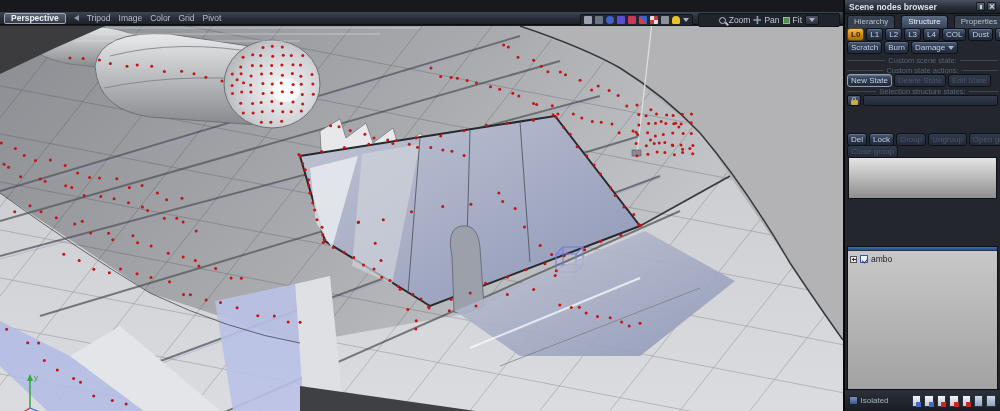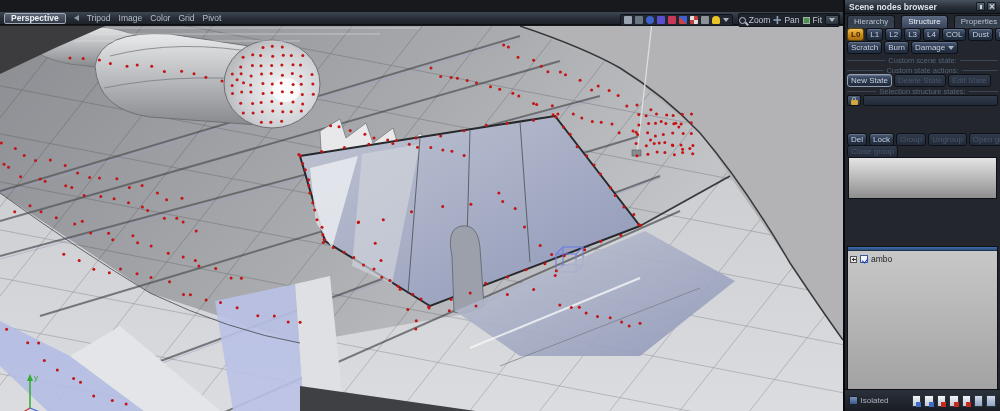--- a/index.html
+++ b/index.html
@@ -14,21 +14,21 @@
   .vp-view-btn { height:11px; display:flex; align-items:center; padding:0 6px;
     background:linear-gradient(#5a6472,#343c47); border:1px solid #9aa6b4; border-radius:2px;
     color:#eef2f7; font-size:8.5px; font-weight:bold; }
   .tri-left { width:0; height:0; border-top:3px solid transparent; border-bottom:3px solid transparent; border-right:5px solid #8d99a6; }
   .tri-down { width:0; height:0; border-left:3px solid transparent; border-right:3px solid transparent; border-top:4px solid #aab4c0; }
   .vp-menu-item { color:#b6bfca; font-size:8.5px; }
   .vp-right { position:absolute; right:3px; top:1px; display:flex; align-items:center; gap:5px; }
   .icon-tray { display:flex; align-items:center; gap:3px; background:#23272f; border:1px solid #11151b;
     border-radius:2px; padding:1px 3px; }
   .mini-icon { width:8px; height:8px; border-radius:1px; }
-  .nav-group { display:flex; align-items:center; gap:3px; background:#1f242c; border:1px solid #11151b; border-radius:2px; padding:1px 0; }
+  .nav-group { display:flex; align-items:center; gap:3px; background:#1f242c; border:1px solid #11151b; border-radius:2px; padding:1px 20px; }
   .nav-label { color:#c0c9d4; font-size:8.5px; }
   .zoom-glyph { width:7px; height:7px; border:1.5px solid #b8c2ce; border-radius:50%; position:relative; }
   .zoom-glyph::after { content:""; position:absolute; left:5px; top:5px; width:4px; height:1.5px; background:#b8c2ce; transform:rotate(45deg); }
   .pan-glyph { width:8px; height:8px; background:#8fa0b4; clip-path:polygon(40% 0,60% 0,60% 40%,100% 40%,100% 60%,60% 60%,60% 100%,40% 100%,40% 60%,0 60%,0 40%,40% 40%); }
   .fit-glyph { width:7px; height:7px; border:1px solid #9fb4a0; background:#4f8f4f; }
   .dd-btn { display:flex; align-items:center; justify-content:center; width:14px; height:10px;
     background:linear-gradient(#49535f,#2a313a); border:1px solid #11151b; border-radius:2px; }
   .scene-wrap { position:absolute; left:0; top:14px; width:843px; height:397px; }
 
   

